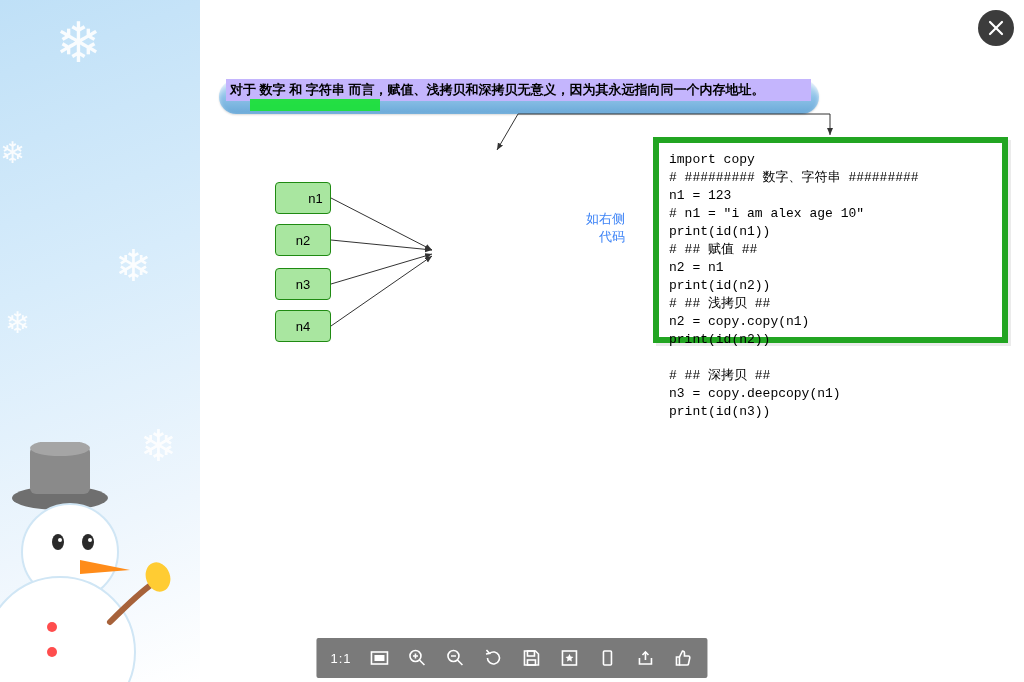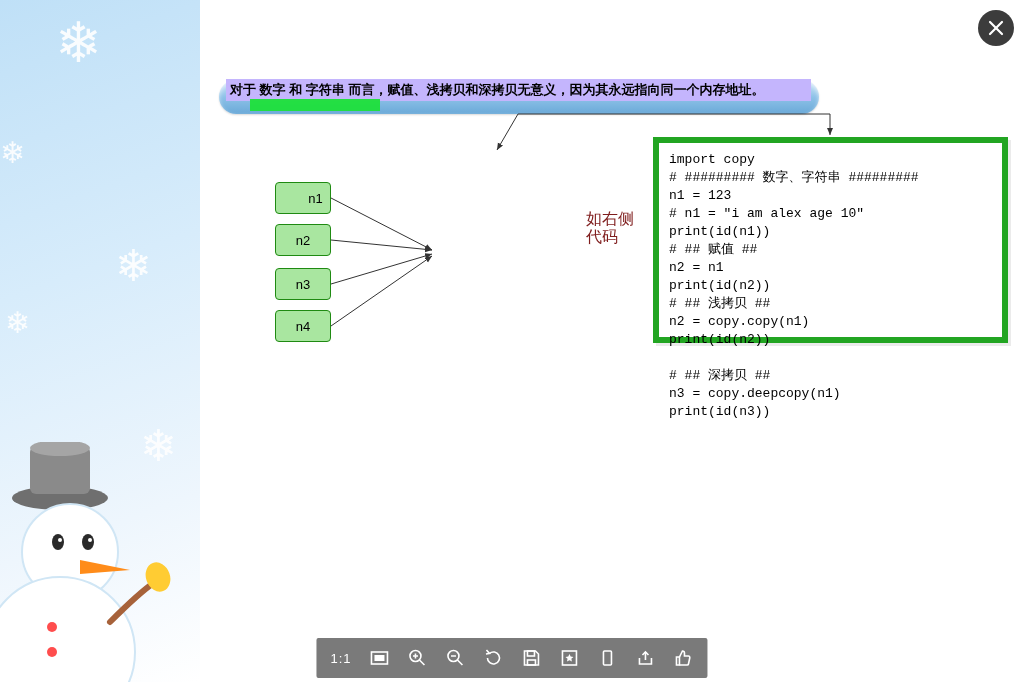--- a/index.html
+++ b/index.html
@@ -70,21 +70,21 @@
     background: #f7e6e6; border: 1px solid #9e3b3b; border-radius: 50%;
     border-top-color: transparent;
   }
   .cyl-text {
     position: absolute; left: 0; top: 80px; width: 130px; text-align: center;
     font-size: 13px; color: #333; line-height: 18px;
   }
 
   
   .side-label {
-    position: absolute; left: 586px; top: 210px; font-size: 16px; color: #7f1d1d; text-align: left; line-height: 18px;
+    position: absolute; left: 586px; top: 210px; font-size: 13px; color: #3b82f6; text-align: right; line-height: 18px;
   }
 
   
   .codebox {
     position: absolute; left: 653px; top: 137px; width: 355px; height: 206px;
     background: #fff; border: 6px solid #22a522;
     box-shadow: 3px 3px 0 rgba(0,0,0,0.08);
     padding: 8px 10px; font-family: SimSun, "Courier New", monospace;
     font-size: 13px; color: #000; white-space: pre; line-height: 18px;
   }

